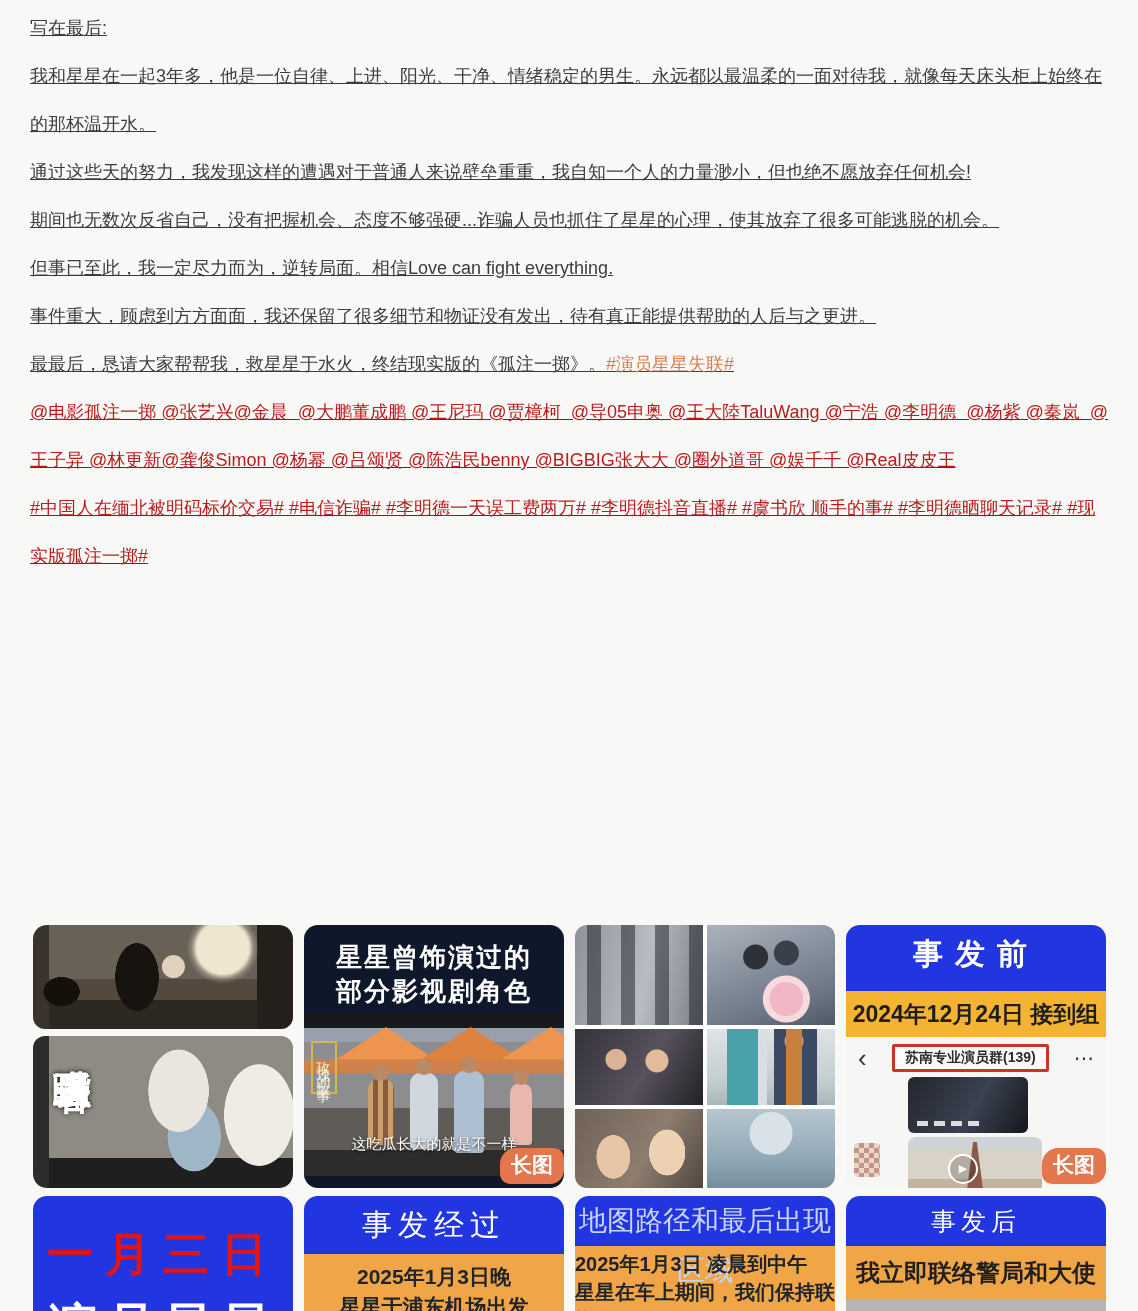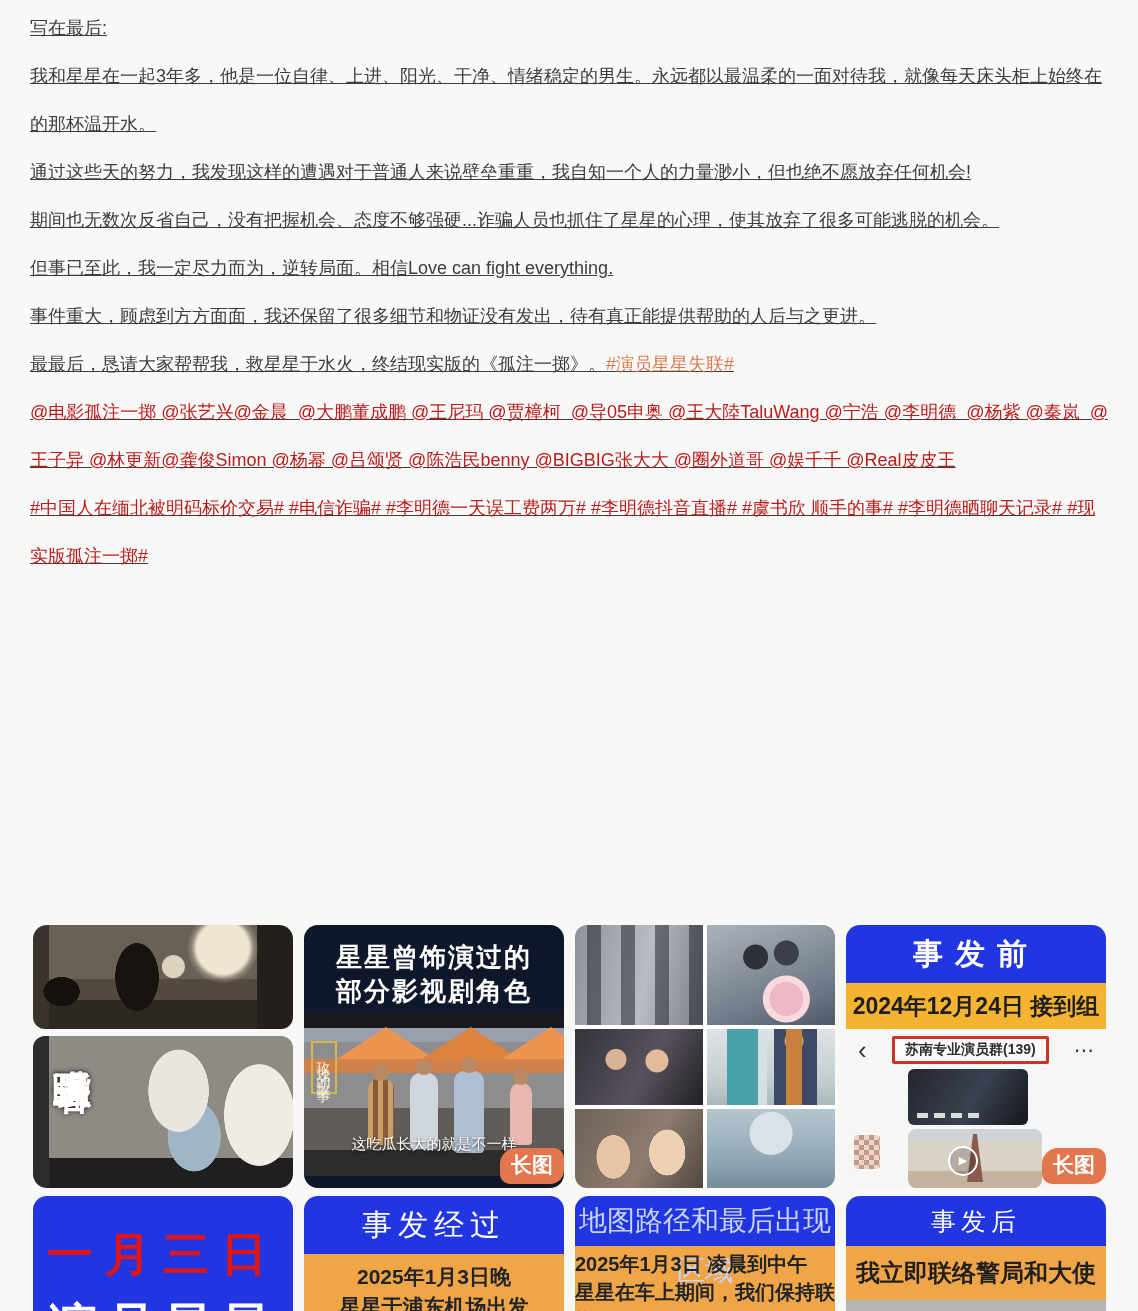--- a/index.html
+++ b/index.html
@@ -84,21 +84,21 @@
       linear-gradient(180deg,#dfe3e4,#c3cdd0 70%,#aab6ba);}
   .t-e{background:
       radial-gradient(ellipse 28px 36px at 30% 55%, #e7c6a8 0 60%, transparent 61%),
       radial-gradient(ellipse 30px 38px at 72% 50%, #eed0b2 0 60%, transparent 61%),
       linear-gradient(120deg,#6e6157,#8d7d6f 55%,#4e443c);}
   .t-f{background:
       radial-gradient(circle at 50% 28%, #d8e2e8 0 21px, transparent 22px),
       linear-gradient(180deg,#b6c6d0,#8fa6b4 60%,#6c8494);}
   
   .card4{background:#f5f5f3;}
-  .c4head{height:58px;background:#2136e0;color:#fff;font-size:30px;font-weight:600;
+  .c4head{height:66px;background:#2136e0;color:#fff;font-size:30px;font-weight:600;
     text-align:center;line-height:58px;letter-spacing:12px;}
   .c4band{height:46px;background:#f4b431;color:#1e1e1e;font-weight:800;font-size:23px;
     text-align:center;line-height:46px;}
   .chat{position:relative;height:159px;background:#f6f6f4;}
   .chathead{display:flex;align-items:center;padding:7px 12px 0;}
   .back-ic{font-size:26px;color:#333;line-height:22px;}
   .chattitle{margin:0 auto;border:3px solid #c63528;padding:2px 10px;font-size:14px;
     font-weight:700;color:#2b2b2b;background:#fbfbfa;border-radius:2px;}
   .more-ic{font-size:20px;color:#333;}
   .vidbubble{position:absolute;left:62px;top:40px;width:120px;height:56px;border-radius:6px;

